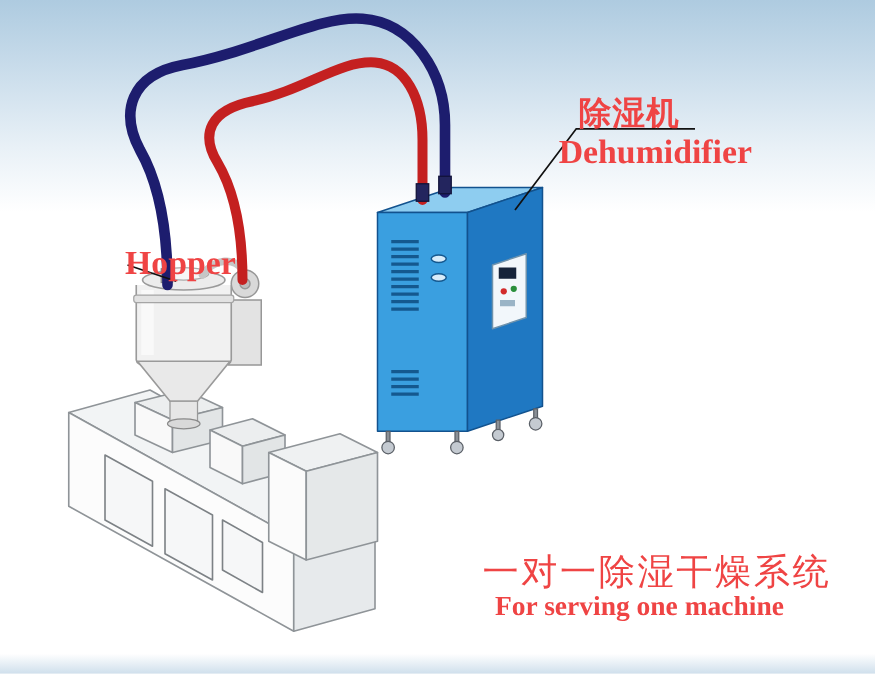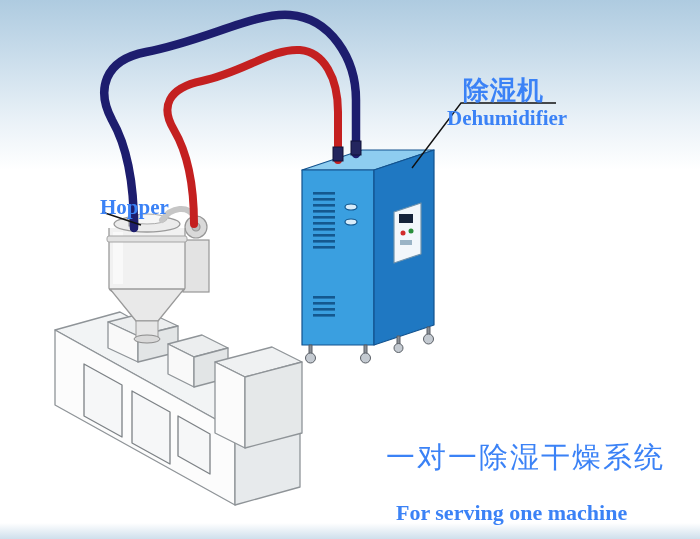--- a/index.html
+++ b/index.html
@@ -3,23 +3,23 @@
 <meta charset="utf-8">
 <style>
   html,body{margin:0;padding:0;background:#dfe7ee;}
   .stage{position:relative;width:700px;height:539px;background:#ffffff;overflow:hidden;
          font-family:"Liberation Sans",sans-serif;}
   .bg-top{position:absolute;left:0;top:0;width:700px;height:170px;
           background:linear-gradient(180deg,#aecbe0 0%,#c7dbea 30%,#e9f1f7 70%,#ffffff 100%);}
   .bg-bottom{position:absolute;left:0;bottom:0;width:700px;height:16px;
           background:linear-gradient(180deg,#ffffff 0%,#cfdfec 100%);}
   svg{position:absolute;left:0;top:0;}
-  .txt{position:absolute;white-space:nowrap;color:#3b82f6;}
+  .txt{position:absolute;white-space:nowrap;color:#ef4444;}
   .zh-big{font-weight:bold;font-size:26px;letter-spacing:1px;}
-  .en-serif{font-family:"Liberation Serif",serif;font-weight:bold;font-size:21px;}
+  .en-serif{font-family:"Liberation Serif",serif;font-weight:bold;font-size:27px;}
   .cap-zh{font-weight:normal;font-size:29px;letter-spacing:2px;}
   .cap-en{font-family:"Liberation Serif",serif;font-weight:bold;font-size:22px;}
 </style>
 </head>
 <body>
 
 <div class="stage">
   <div class="bg-top"></div>
   <div class="bg-bottom"></div>
 
@@ -112,14 +112,14 @@
     <polyline points="102,212 141,225" fill="none" stroke="#111111" stroke-width="1.4"></polyline>
     <polyline points="556,103 461,103 412,168" fill="none" stroke="#111111" stroke-width="1.4"></polyline>
   </svg>
 
   <div class="txt en-serif" style="left:52px;top:195px;margin-left:48px;">Hopper</div>
 
   <div class="txt zh-big" style="left:463px;top:73px;">除湿机</div>
   <div class="txt en-serif" style="left:447px;top:106px;">Dehumidifier</div>
 
   <div class="txt cap-zh" style="left:386px;top:438px;">一对一除湿干燥系统</div>
-  <div class="txt cap-en" style="left:396px;top:472px;margin-top:28px;">For serving one machine</div>
+  <div class="txt cap-en" style="left:396px;top:472px;">For serving one machine</div>
 </div>
 
 </body></html>

